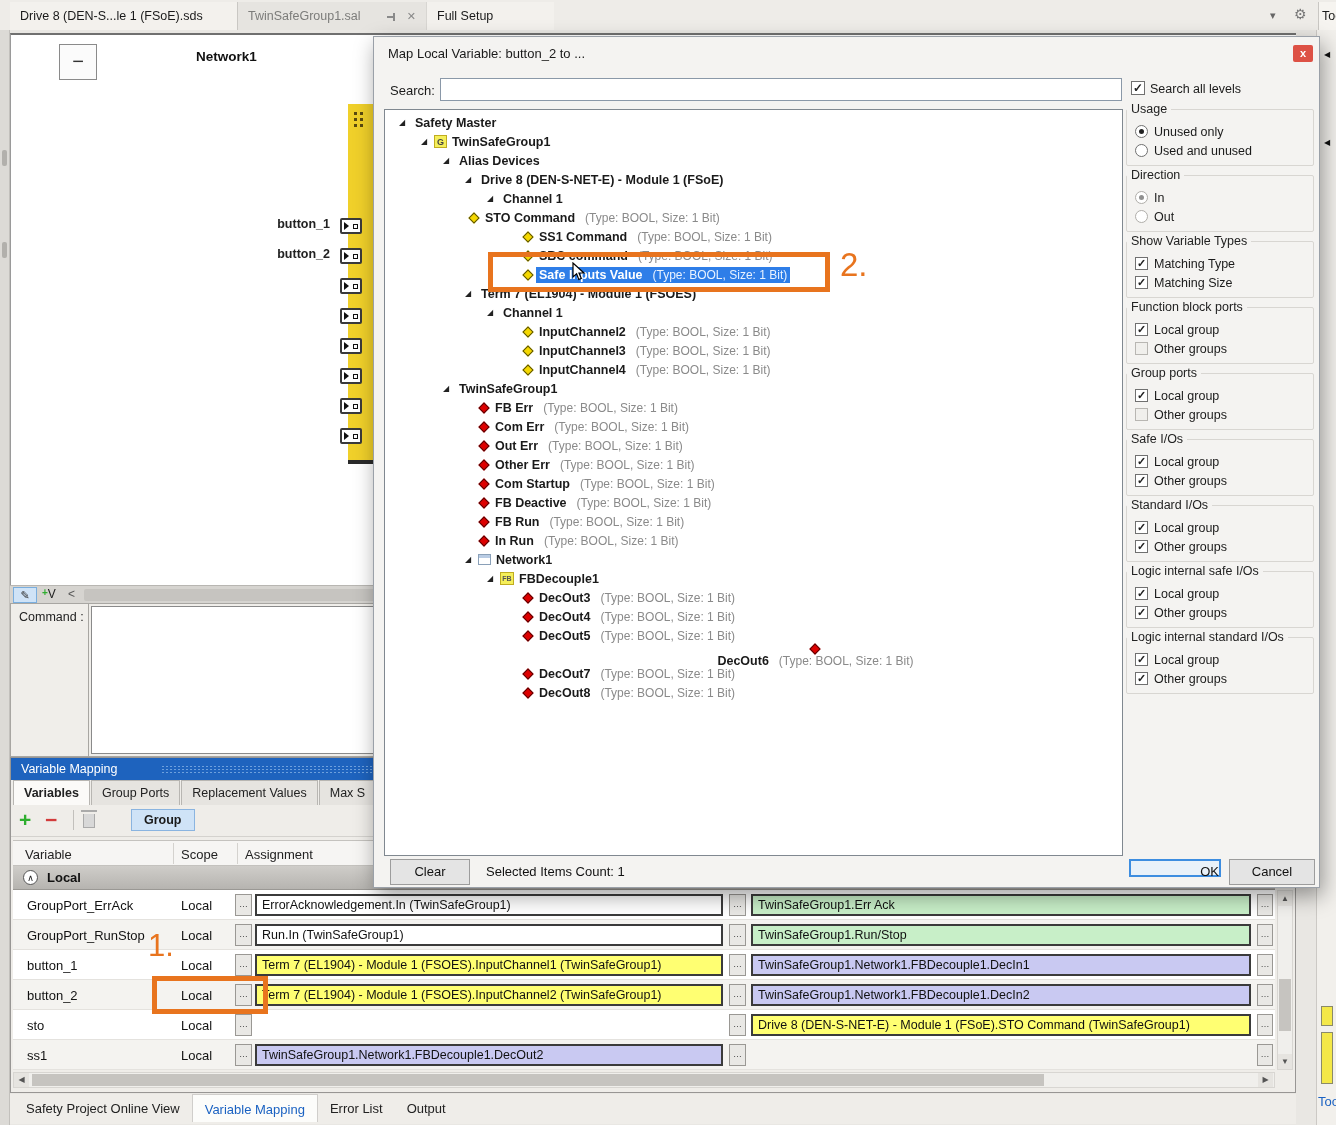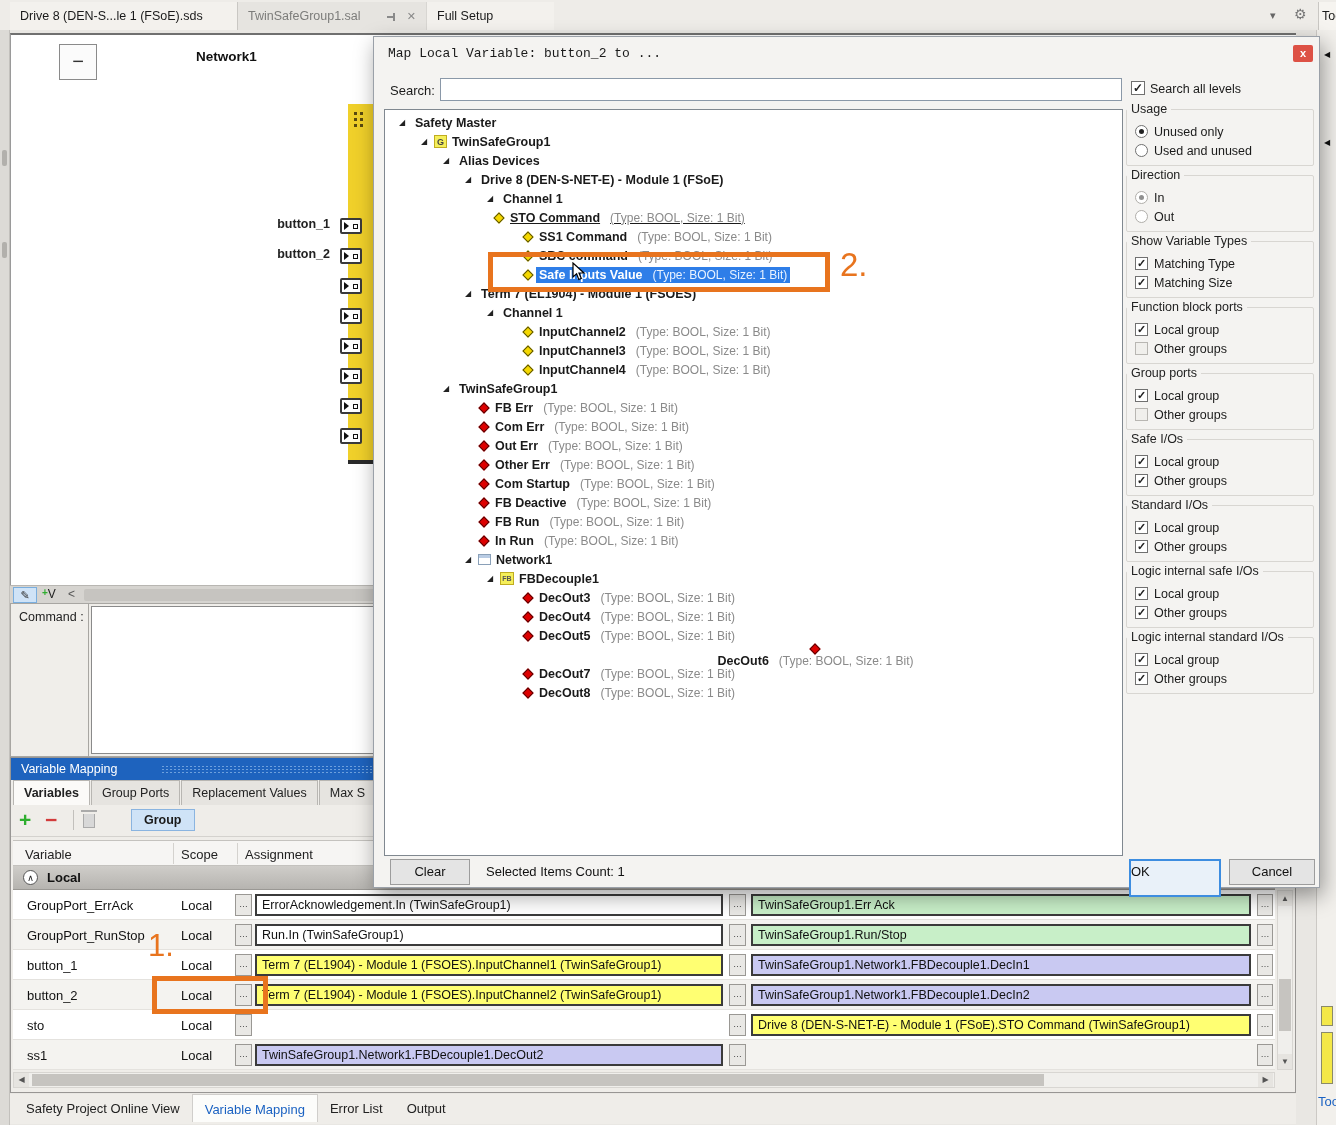--- a/index.html
+++ b/index.html
@@ -94,21 +94,21 @@
   .stab.active { background:#fcfcfa; color:#1b62c2; border:1px solid #d0cecb; border-bottom:none; }
 
   
   #right-strip { position:absolute; left:1316px; top:30px; width:20px; height:1095px; background:#f2f0ec; border-left:1px solid #ccc9c5; z-index:5; overflow:hidden; }
   .rtri { position:absolute; left:7px; font-size:8px; color:#111; }
   .yblob { position:absolute; left:4px; width:12px; background:#f4e848; border:1px solid #8a8a6a; }
   #strip-bottom { position:absolute; left:1px; top:1064px; color:#1b62c2; font-size:13px; white-space:nowrap; }
 
   
   #dialog { position:absolute; left:373px; top:36px; width:947px; height:852px; background:#f4f3f1; border:1px solid #9aa0a8; box-shadow:3px 8px 20px rgba(0,0,0,0.38); z-index:30; }
-  #dlg-title { position:absolute; left:14px; top:9px; font-size:13px; color:#1a1a1a;font-family:Liberation Mono, monospace; }
+  #dlg-title { position:absolute; left:14px; top:9px; font-size:13px; color:#1a1a1a; }
   #dlg-close { position:absolute; right:6px; top:8px; width:20px; height:17px; background:#dd5145; color:#fff; font-size:11px; font-weight:bold; text-align:center; line-height:16px; border-radius:2px; }
   #search-label { position:absolute; left:16px; top:46px; font-size:13px; color:#1a1a1a; }
   #search-input { position:absolute; left:66px; top:41px; width:682px; height:23px; border:1px solid #8a98a8; background:#fff; font-size:13px; padding:0 4px; }
   #sal-box { position:absolute; left:757px; top:44px; }
   #sal-label { position:absolute; left:776px; top:45px; font-size:12.5px; color:#1a1a1a; }
   #dlg-tree { position:absolute; left:10px; top:72px; width:739px; height:747px; background:#fff; border:1px solid #808890; overflow:hidden; padding-top:3px; }
   .trow { height:19px; display:flex; align-items:center; font-size:12.5px; white-space:nowrap; color:#1a1a1a; }
   .exp { width:13px; font-size:8px; color:#222; flex:none; }
   .expsp { width:13px; flex:none; }
   .gicon { width:13px; height:13px; background:#f5ef5a; border:1px solid #c0ac20; font-size:9px; font-weight:bold; color:#444; text-align:center; line-height:12px; flex:none; margin-right:2px; }
@@ -129,21 +129,21 @@
   .grp-label { margin-left:6px; font-size:12.5px; color:#1a1a1a; }
   .check { width:13px; height:13px; border:1px solid #707070; background:#fff; font-size:11px; font-weight:bold; line-height:11px; text-align:center; color:#222; flex:none; }
   .check.dis { border-color:#b8b6b2; background:#f0efec; color:#b0aeaa; }
   .radio { width:13px; height:13px; border:1px solid #707070; background:#fff; border-radius:50%; position:relative; flex:none; }
   .radio.on::after { content:''; position:absolute; left:3px; top:3px; width:5px; height:5px; border-radius:50%; background:#222; }
   .radio.dis { border-color:#b0aeaa; }
   .radio.dis.on::after { background:#909090; }
   .cbx { width:14px; height:14px; border:1px solid #707070; background:#fff; font-size:12px; font-weight:bold; line-height:12px; text-align:center; color:#222; }
   #clear-btn { position:absolute; left:16px; top:822px; width:80px; height:26px; background:#e4e4e4; border:1px solid #9c9c9c; font-size:13px; text-align:center; line-height:24px; color:#111; }
   #count-label { position:absolute; left:112px; top:827px; font-size:13px; color:#111; }
-  #ok-btn { position:absolute; left:755px; top:822px; width:92px; height:38px; background:#e9f1f9; border:2px solid #3d8de0; font-size:13px; text-align:left; line-height:22px; color:#111; }
+  #ok-btn { position:absolute; left:755px; top:822px; width:92px; height:18px; background:#e9f1f9; border:2px solid #3d8de0; font-size:13px; text-align:right; line-height:22px; color:#111; }
   #cancel-btn { position:absolute; left:855px; top:822px; width:86px; height:26px; background:#e4e4e4; border:1px solid #9c9c9c; font-size:13px; text-align:center; line-height:24px; color:#111; }
 
   
   .ann-rect { position:absolute; border:5px solid #e8741e; z-index:40; }
   #ann2-rect { left:488px; top:252px; width:342px; height:40px; }
   #ann1-rect { left:152px; top:976px; width:116px; height:38px; }
   .ann-num { position:absolute; color:#e8741e; z-index:40; font-size:33px; }
   #ann2-num { left:840px; top:246px; }
   #ann1-num { left:148px; top:928px; font-size:31px; }
   #cursor { position:absolute; left:572px; top:262px; z-index:45; }
@@ -365,21 +365,21 @@
           <span class="lblwrap">
             <span class="tlabel">Drive 8 (DEN-S-NET-E) - Module 1 (FSoE)</span>
           </span>
         </div>
         <div class="trow" style="padding-left: 102px;">
           <span class="exp">◢</span>
           <span class="lblwrap">
             <span class="tlabel">Channel 1</span>
           </span>
         </div>
-        <div class="trow" style="padding-left: 95px; text-decoration: underline;">
+        <div class="trow" style="padding-left: 70px;">
           <span class="expsp"></span>
           <span class="dia yd"></span>
           <span class="lblwrap">
             <span class="tlabel">STO Command</span>
             <span class="ttype">(Type: BOOL, Size: 1 Bit)</span>
           </span>
         </div>
         <div class="trow" style="padding-left: 124px;">
           <span class="expsp"></span>
           <span class="dia yd"></span>

